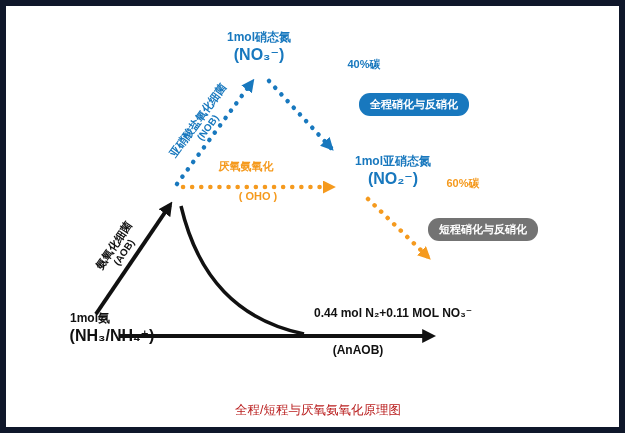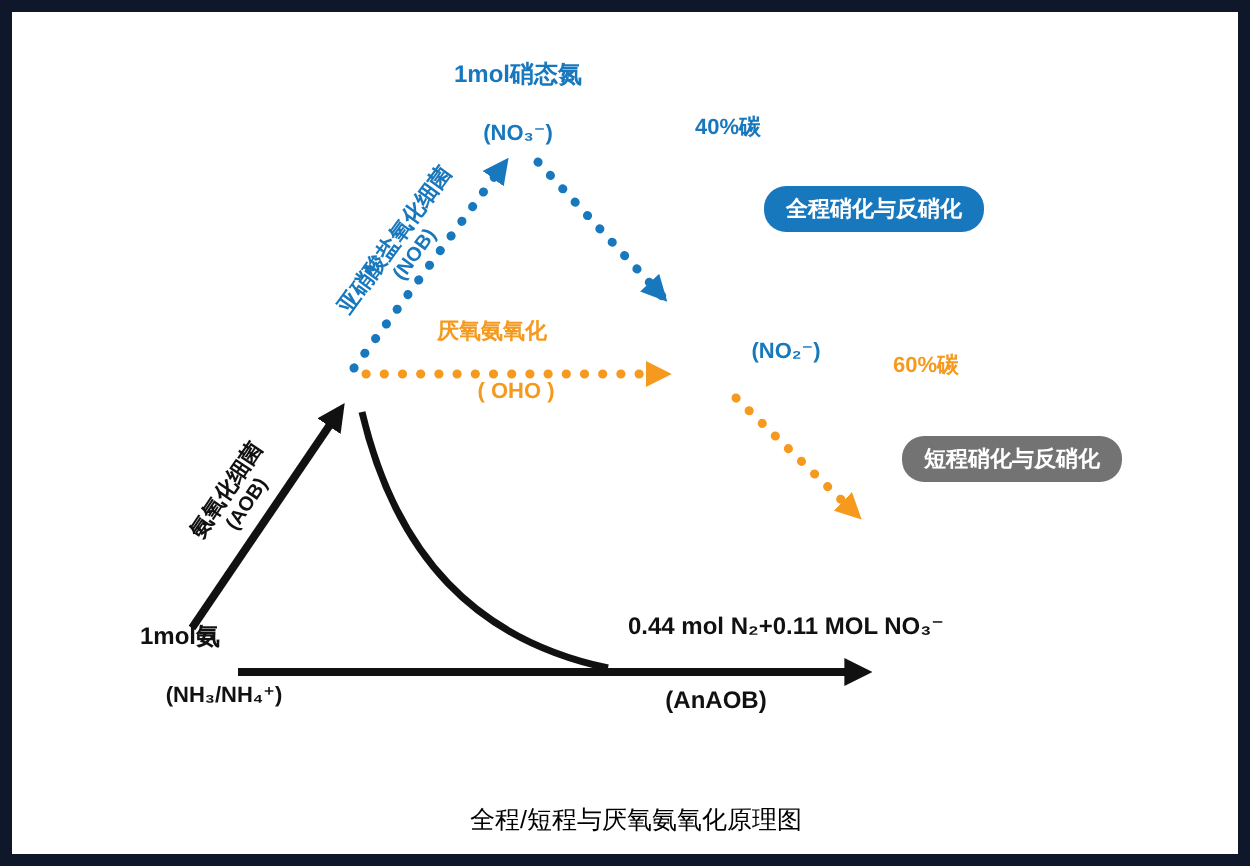--- a/index.html
+++ b/index.html
@@ -21,21 +21,21 @@
     font-weight:bold;
     text-align:center;
     white-space:nowrap;
     transform:translateX(-50%);
     line-height:1.25;
   }
   .blue{color:#1878be;}
   .orange{color:#f59a1e;}
   .black{color:#111;}
   .node-title{font-size:12px;}
-  .node-formula{font-size:11px;margin-top:16px;}
+  .node-formula{font-size:16px;}
   .edge-label{
     position:absolute;
     font-weight:bold;
     text-align:center;
     white-space:nowrap;
     line-height:1.2;
   }
   .rot{
     transform:translate(-50%,-50%) rotate(-54deg);
   }
@@ -46,33 +46,32 @@
   .edge-abbr{font-size:10px;display:block;}
   .badge{
     position:absolute;
     transform:translateX(-50%);
     color:#fff;
     font-weight:bold;
     font-size:11px;
     padding:4px 11px;
     border-radius:11px;
     white-space:nowrap;
-    margin-left:23px;
   }
   .badge-blue{background:#1878be;}
   .badge-orange{background:#737373;}
   .badge-black{background:#111;border-radius:4px;}
   .annotation{font-size:11px;}
   .product{font-size:12px;}
   .caption{
     position:absolute;
     left:312px;top:396px;
     transform:translateX(-50%);
     font-size:12.5px;
-    color:#000000;
+    color:#b91c1c;
     font-weight:normal;
     white-space:nowrap;
     text-align:right;
   }
 </style>
 </head>
 <body>
 
 <div class="stage">
 
@@ -103,20 +102,21 @@
 
     <line x1="362" y1="193" x2="422" y2="251" stroke="#f59a1e" stroke-width="4.5" stroke-linecap="round" stroke-dasharray="0.1 9" marker-end="url(#ah-orange)"></line>
   </svg>
 
   <div class="label blue" style="left:253px;top:24px;">
     <span class="node-title" style="display:block;">1mol硝态氮</span>
     <span class="node-formula" style="display:block;">(NO₃⁻)</span>
   </div>
 
   <div class="label blue" style="left:387px;top:148px;">
+    <span class="node-title" style="display:block;">1mol亚硝态氮</span>
     <span class="node-formula" style="display:block;">(NO₂⁻)</span>
   </div>
 
   <div class="label black" style="left:84px;top:305px;">
     <span class="node-title" style="display:block;">1mol氨</span>
     <span class="node-formula" style="display:block;padding-left:44px;">(NH₃/NH₄⁺)</span>
   </div>
 
   <div class="edge-label blue rot" style="left:197px;top:118px;">
     <span class="edge-name">亚硝酸盐氧化细菌</span>

